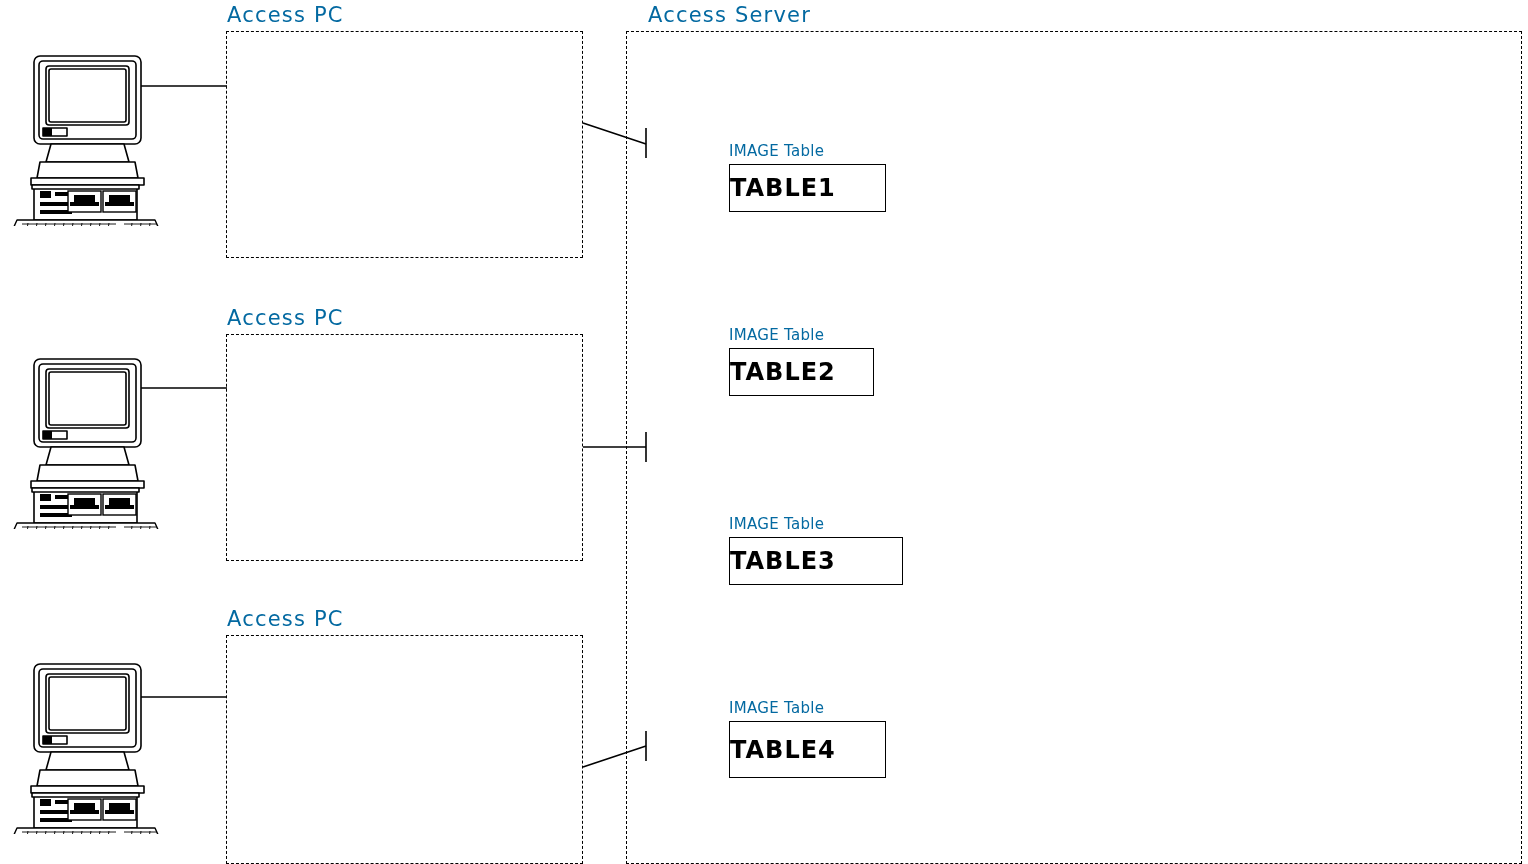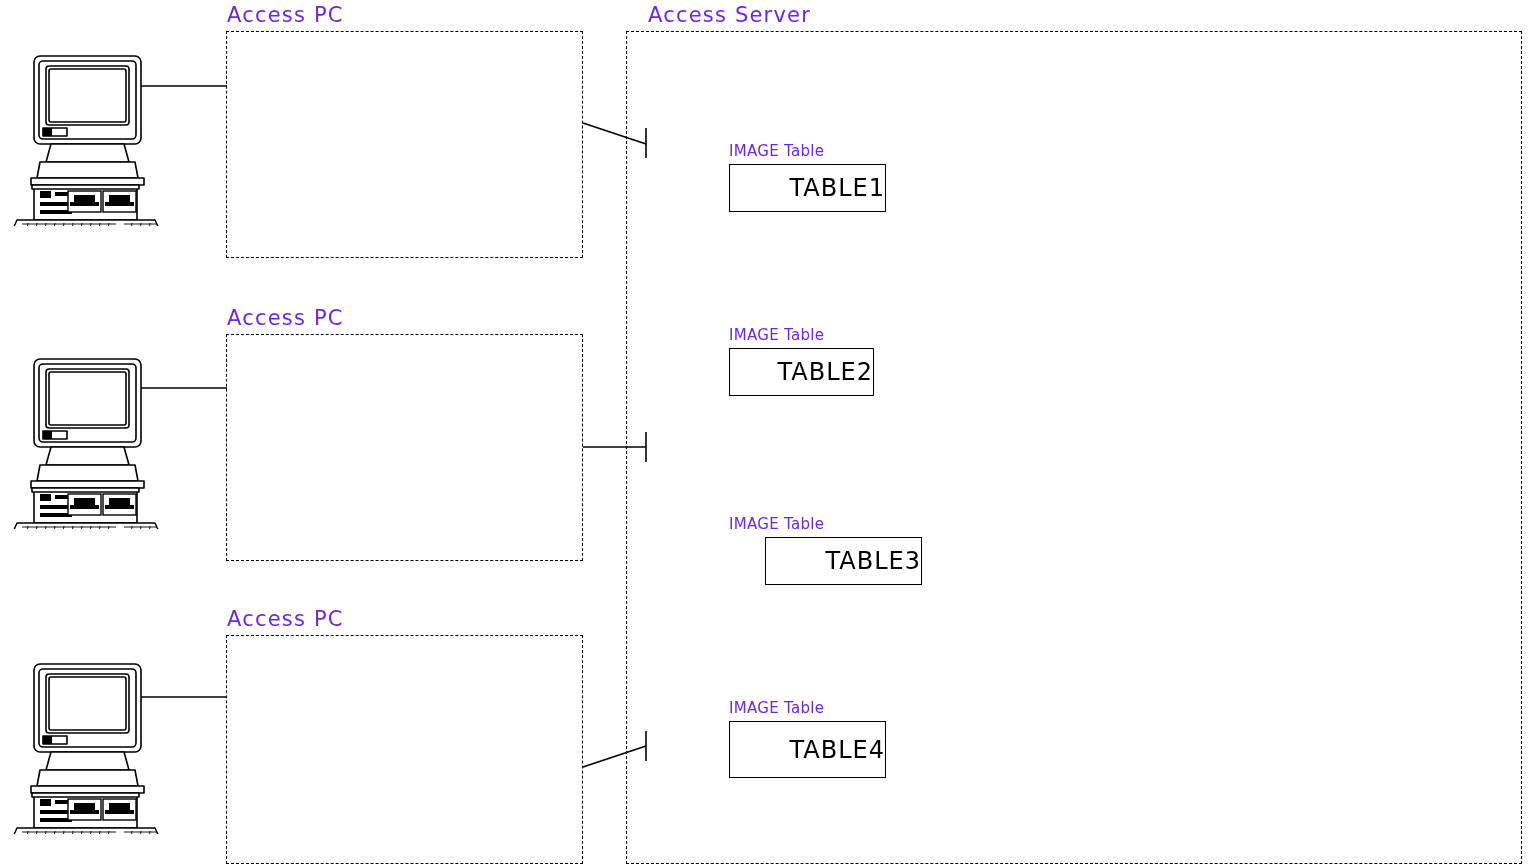--- a/index.html
+++ b/index.html
@@ -13,21 +13,21 @@
   #canvas {
     position: relative;
     width: 1528px;
     height: 864px;
     background: #ffffff;
     overflow: hidden;
   }
   .label {
     position: absolute;
     font-family: "DejaVu Sans", sans-serif;
-    color: #6d28d9;
+    color: #0369a1;
     white-space: nowrap;
     letter-spacing: 0.5px;
   }
   .zone-label {
     font-size: 21px;
     letter-spacing: 1.2px;
   }
   .tbl-caption {
     font-size: 15px;
     letter-spacing: 0.3px;
@@ -42,21 +42,22 @@
     background: transparent;
     box-sizing: border-box;
   }
   .table-box {
     position: absolute;
     border: 1.4px solid #000000;
     background: #ffffff;
     box-sizing: border-box;
     display: flex;
     align-items: center;
-    justify-content: flex-end;
+    justify-content: flex-start;
+    font-weight: bold;
   }
   .pc-icon {
     position: absolute;
   }
   .wire {
     position: absolute;
     overflow: visible;
   }
 </style>
 </head>
@@ -92,21 +93,21 @@
   <div class="table-box" id="tbl-box-0" style="left: 729px; top: 164px; width: 157px; height: 48px;">
     <span class="tbl-name">TABLE1</span>
   </div>
 
   <div class="label tbl-caption" id="tbl-cap-1" style="left: 729px; top: 326px;">IMAGE Table</div>
   <div class="table-box" id="tbl-box-1" style="left: 729px; top: 348px; width: 145px; height: 48px;">
     <span class="tbl-name">TABLE2</span>
   </div>
 
   <div class="label tbl-caption" id="tbl-cap-2" style="left: 729px; top: 515px;">IMAGE Table</div>
-  <div class="table-box" id="tbl-box-2" style="left: 765px; top: 537px; width: 157px; height: 48px;">
+  <div class="table-box" id="tbl-box-2" style="left: 729px; top: 537px; width: 174px; height: 48px;">
     <span class="tbl-name">TABLE3</span>
   </div>
 
   <div class="label tbl-caption" id="tbl-cap-3" style="left: 729px; top: 699px;">IMAGE Table</div>
   <div class="table-box" id="tbl-box-3" style="left: 729px; top: 721px; width: 157px; height: 57px;">
     <span class="tbl-name">TABLE4</span>
   </div>
 
   <div class="pc-icon" id="pc-0" style="left: 4px; top: 44px; width: 180px; height: 182px;">
 <svg viewBox="0 0 180 182" width="180" height="182" xmlns="http://www.w3.org/2000/svg" shape-rendering="geometricPrecision">

